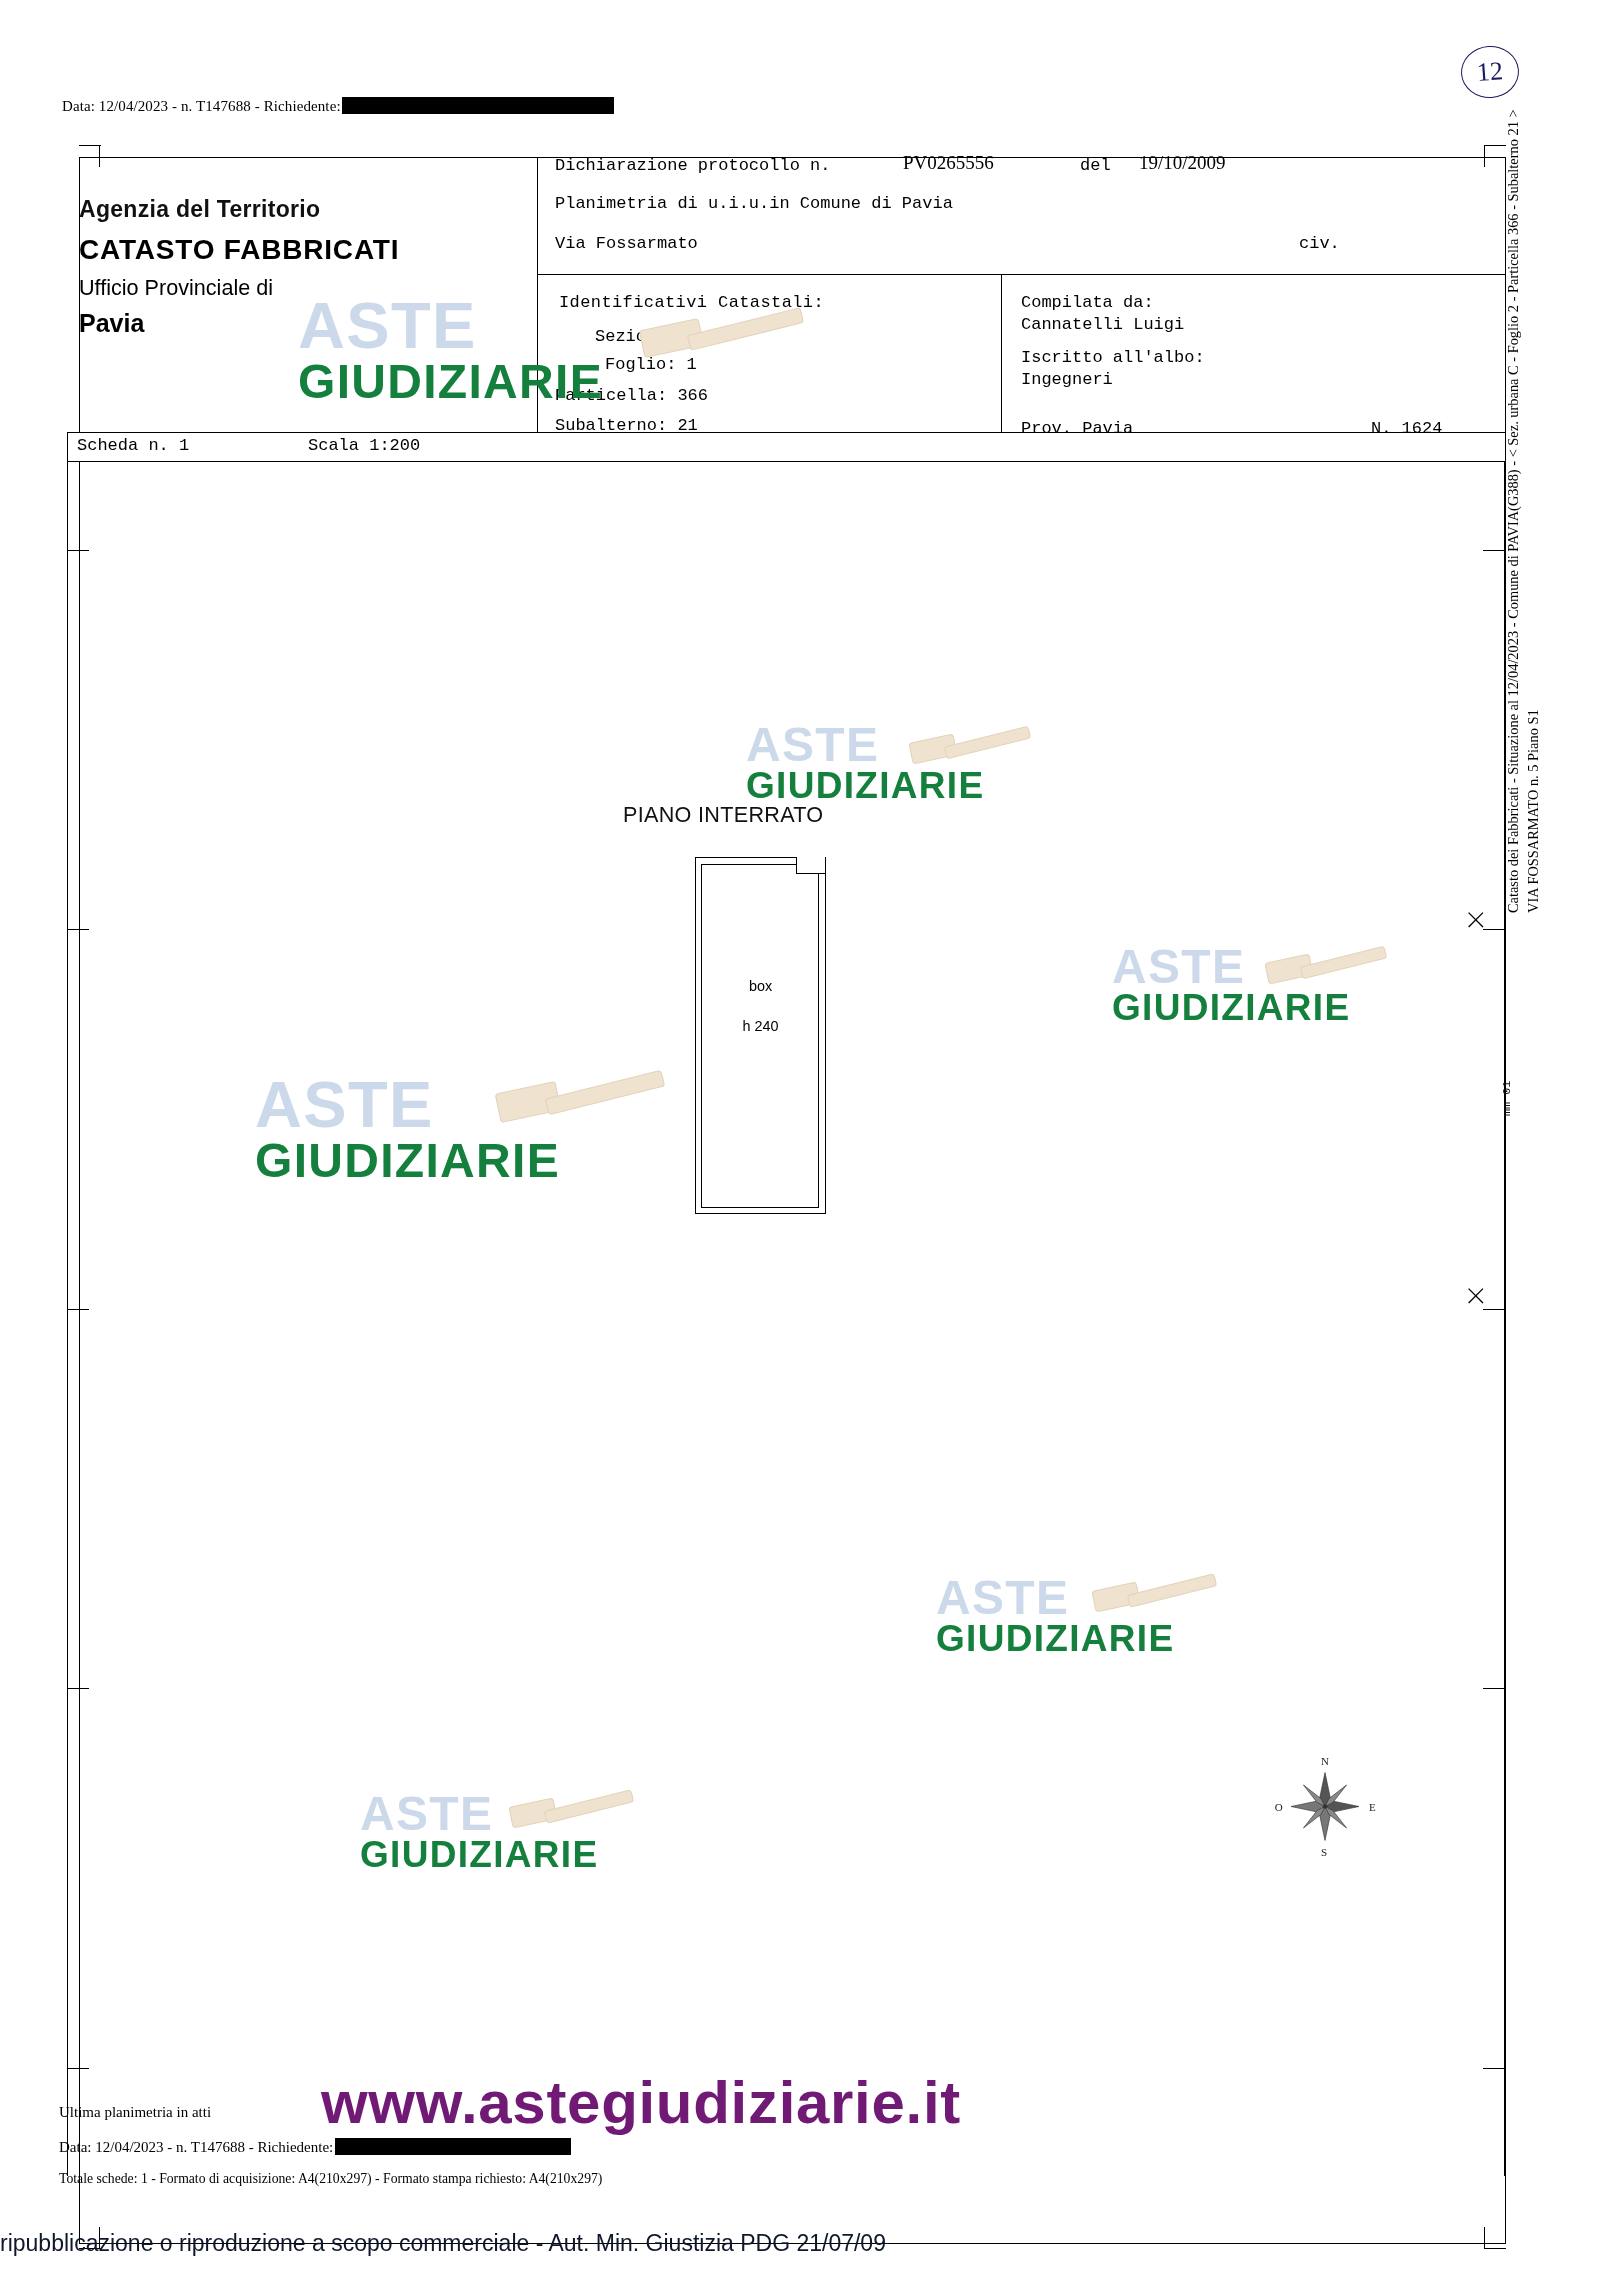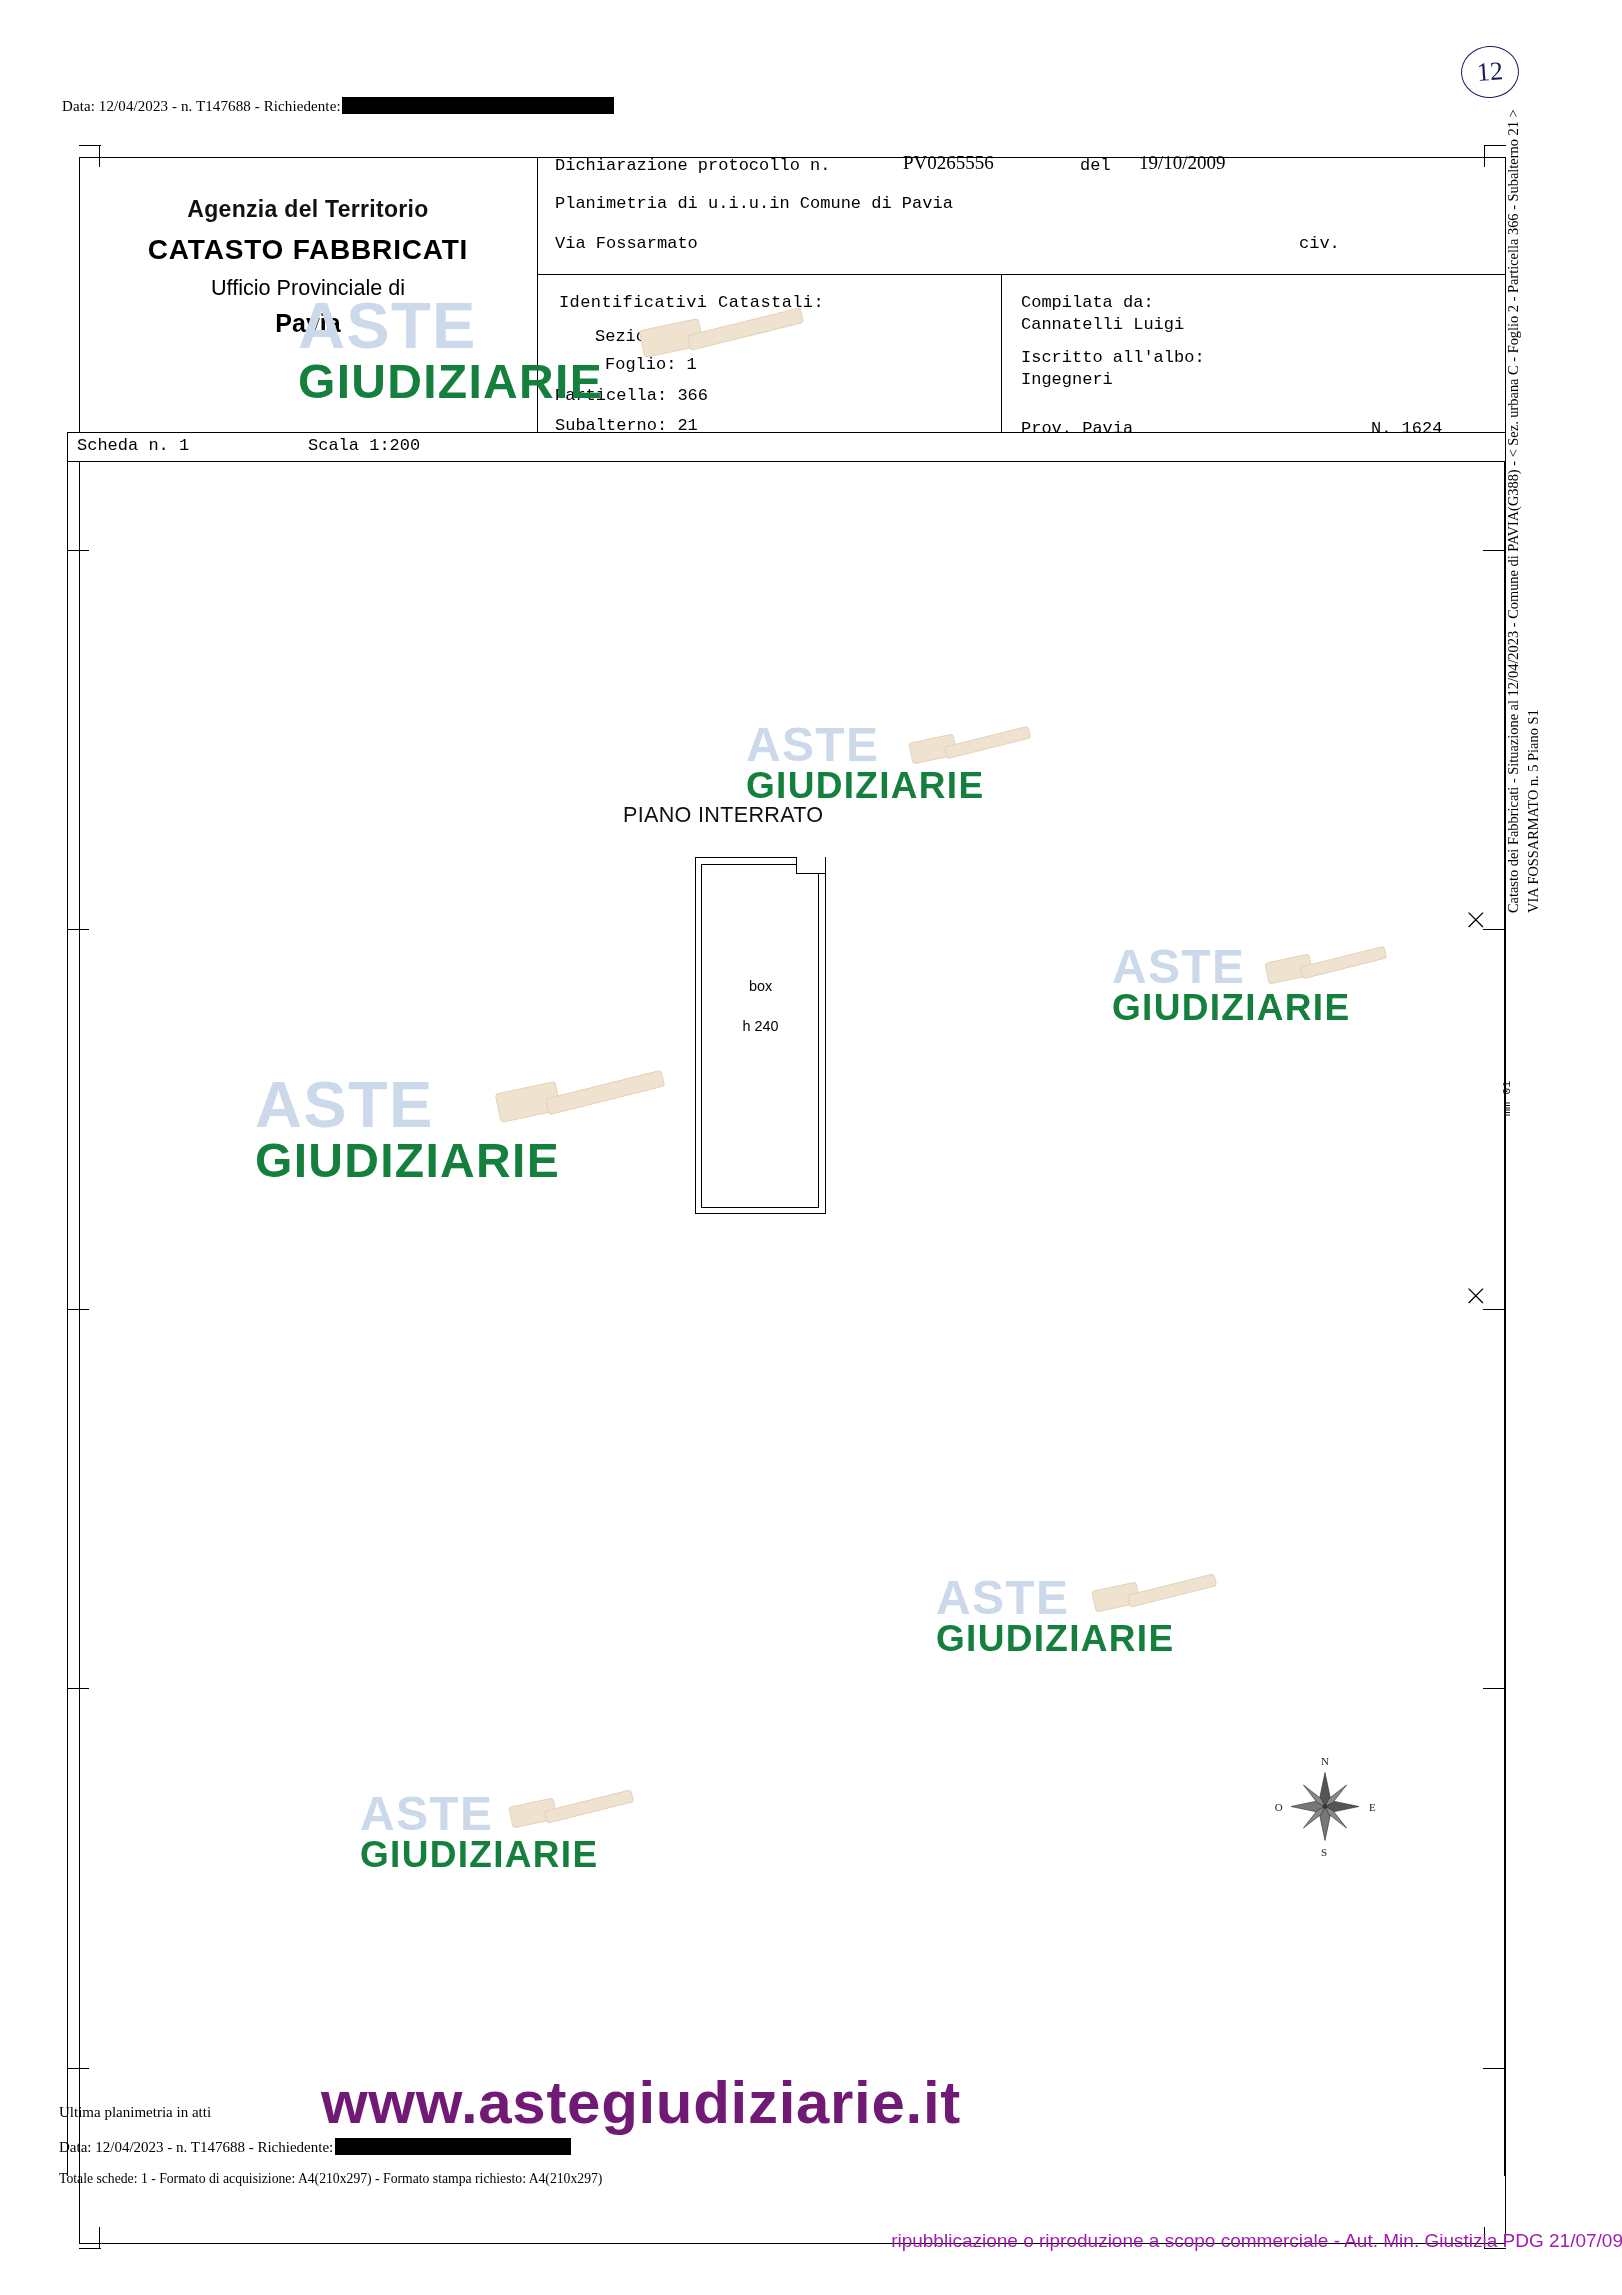--- a/index.html
+++ b/index.html
@@ -67,21 +67,21 @@
   
   .tick {
     background: #000;
   }
   .tick-h { width: 22px; height: 1.3px; }
   .tick-v { width: 1.3px; height: 22px; }
   #header-left {
     left: 79px; top: 157px;
     width: 458px; height: 288px;
     box-sizing: border-box;
-    text-align: center;
+    text-align: left;
   }
   #agency-name {
     left: 0; top: 39px; width: 458px;
     font-size: 23px; font-weight: 600; color: #111;
     letter-spacing: 0.3px;
   }
   #catasto-title {
     left: 0; top: 77px; width: 458px;
     font-size: 28px; font-weight: 700; letter-spacing: 0.8px;
   }
@@ -243,23 +243,23 @@
   }
 
   #footer-line-1 {
     left: 0; top: 2199px; width: 1623px;
     text-align: center;
     font-size: 17.7px;
     color: #3b3b3b;
   }
   #footer-line-2 {
     left: 0; top: 2230px; width: 1623px;
-    text-align: right;
-    font-size: 19px;
-    color: #a21caf;
+    text-align: left;
+    font-size: 23px;
+    color: #0f172a;
   }
 
   
   .wm {
     position: absolute;
     color: #ccd9ea;
     font-family: "Liberation Sans", sans-serif;
     font-weight: 700;
     letter-spacing: 1.3px;
     user-select: none;

